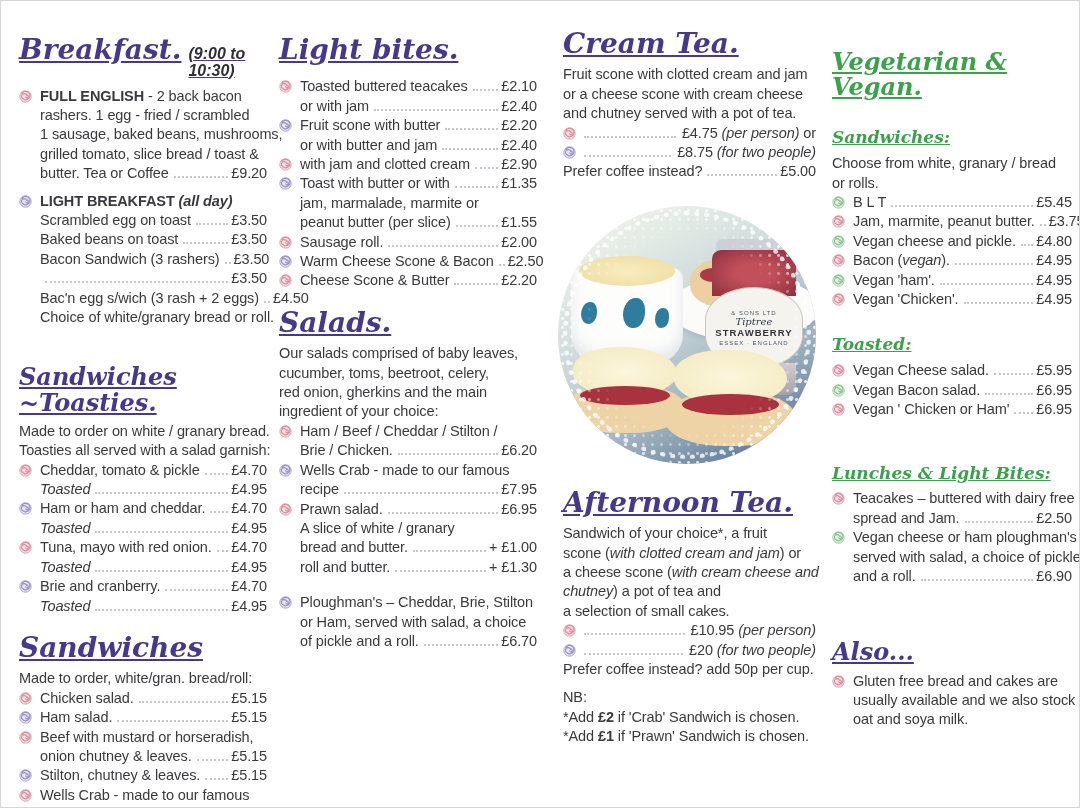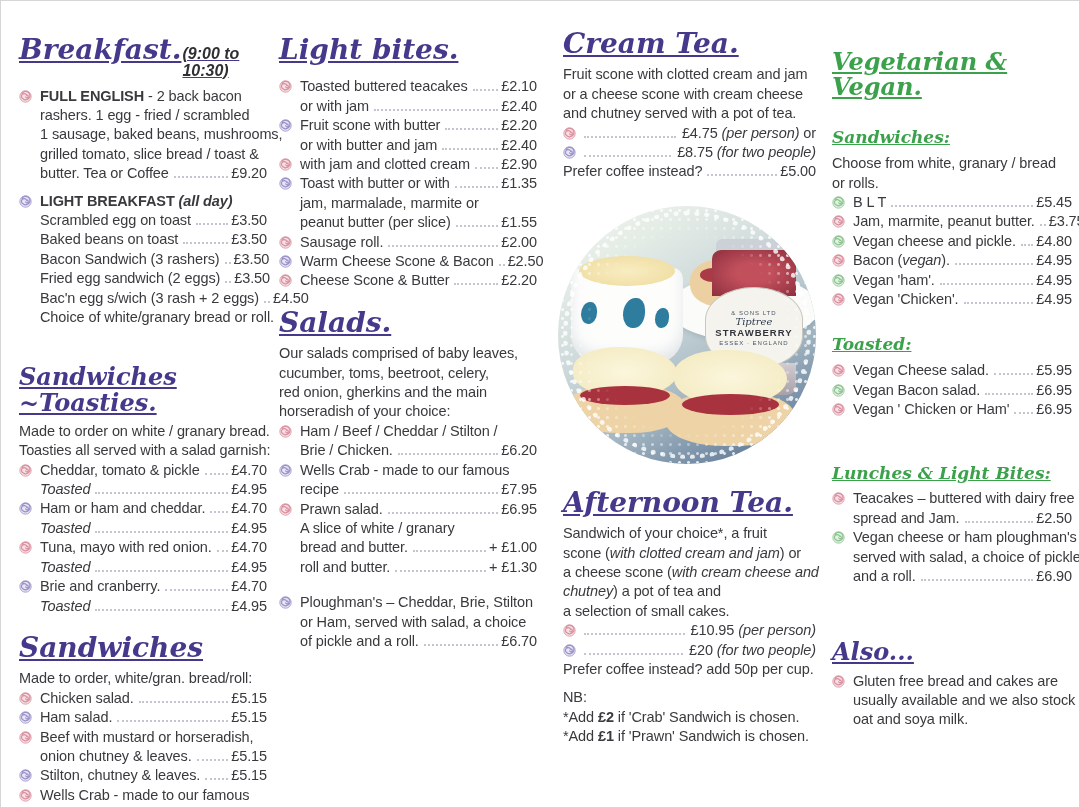--- a/index.html
+++ b/index.html
@@ -12,21 +12,21 @@
   .col4{left:831px;top:28px;width:240px;}
   .msection{margin-bottom:17px;}
   .heading{font-family:"DejaVu Serif", serif;font-style:italic;font-weight:700;
            display:flex;align-items:baseline;margin:0 0 7px 0;line-height:1.05;text-decoration:underline;}
   .heading.purple{color:#46398b;}
   .heading.green{color:#3ba24b;}
   .lvl1 .h-text{font-size:28px;}
   .lvl2 .h-text{font-size:24px;margin-top:20px;}
   .lvl3 .h-text{font-size:17px;}
   .h-suffix{font-family:"Liberation Sans", sans-serif;font-style:italic;font-weight:600;
-            font-size:16px;color:#2f2f34;margin-left:1px;}
+            font-size:16px;color:#2f2f34;margin-left:7px;}
   .line{display:flex;align-items:baseline;font-size:14.5px;line-height:19.4px;letter-spacing:-0.1px;}
   .line.ind{padding-left:21px;}
   .txt{white-space:nowrap;}
   .txt .bold{font-weight:700;}
   .txt .italic{font-style:italic;}
   .txt .italic-sb{font-style:italic;font-weight:600;}
   .price{white-space:nowrap;flex:0 0 auto;}
   .dots{flex:1 1 8px;min-width:6px;border-bottom:2px dotted #c8c3d0;margin:0 3px 3px 5px;}
   .dots.lead{flex:1 1 40px;margin:0 6px 3px 0;}
   .bullet{flex:0 0 21px;transform:translateY(2px);}
@@ -130,21 +130,20 @@
             <span class="txt"><span>Baked beans on toast</span></span>
             <span class="dots"></span>
             <span class="price">£3.50</span>
           </div>
           <div class="line ind">
             <span class="txt"><span>Bacon Sandwich (3 rashers)</span></span>
             <span class="dots"></span>
             <span class="price">£3.50</span>
           </div>
           <div class="line ind">
-            <span class="txt"><span>Fried egg sandwich (2 eggs)</span></span>
             <span class="dots"></span>
             <span class="price">£3.50</span>
           </div>
           <div class="line ind">
             <span class="txt"><span>Bac'n egg s/wich (3 rash + 2 eggs)</span></span>
             <span class="dots"></span>
             <span class="price">£4.50</span>
           </div>
           <div class="line ind">
             <span class="txt"><span>Choice of white/granary bread or roll.</span></span>
@@ -380,21 +379,21 @@
           <div class="line">
             <span class="txt"><span>Our salads comprised of baby leaves,</span></span>
           </div>
           <div class="line">
             <span class="txt"><span>cucumber, toms, beetroot, celery,</span></span>
           </div>
           <div class="line">
             <span class="txt"><span>red onion, gherkins and the main</span></span>
           </div>
           <div class="line">
-            <span class="txt"><span>horseradish of your choice:</span></span>
+            <span class="txt"><span>ingredient of your choice:</span></span>
           </div>
           <div class="line">
             <span class="bullet pink"><svg viewBox="0 0 16 16" width="13" height="13" aria-hidden="true">
                 <circle class="bg" cx="8" cy="8" r="7"></circle>
                 <path d="M8.3 8.5a1.6 1.6 0 1 0 1.2-2A3.4 3.4 0 1 0 5.2 11a5.2 5.2 0 1 0-1.4-6.8" fill="none" stroke="currentColor" stroke-width="1.5" stroke-linecap="round"></path>
               </svg></span>
             <span class="txt"><span>Ham / Beef / Cheddar / Stilton /</span></span>
           </div>
           <div class="line ind">
             <span class="txt"><span>Brie / Chicken.</span></span>

